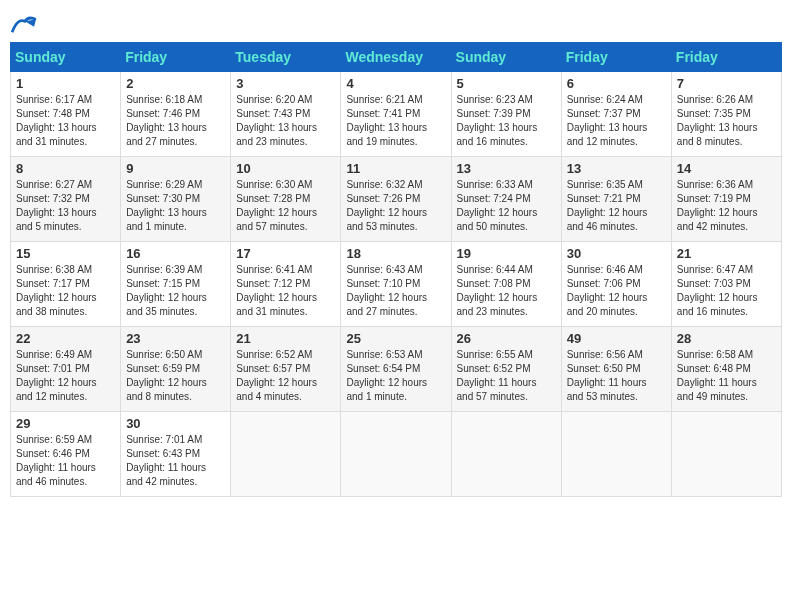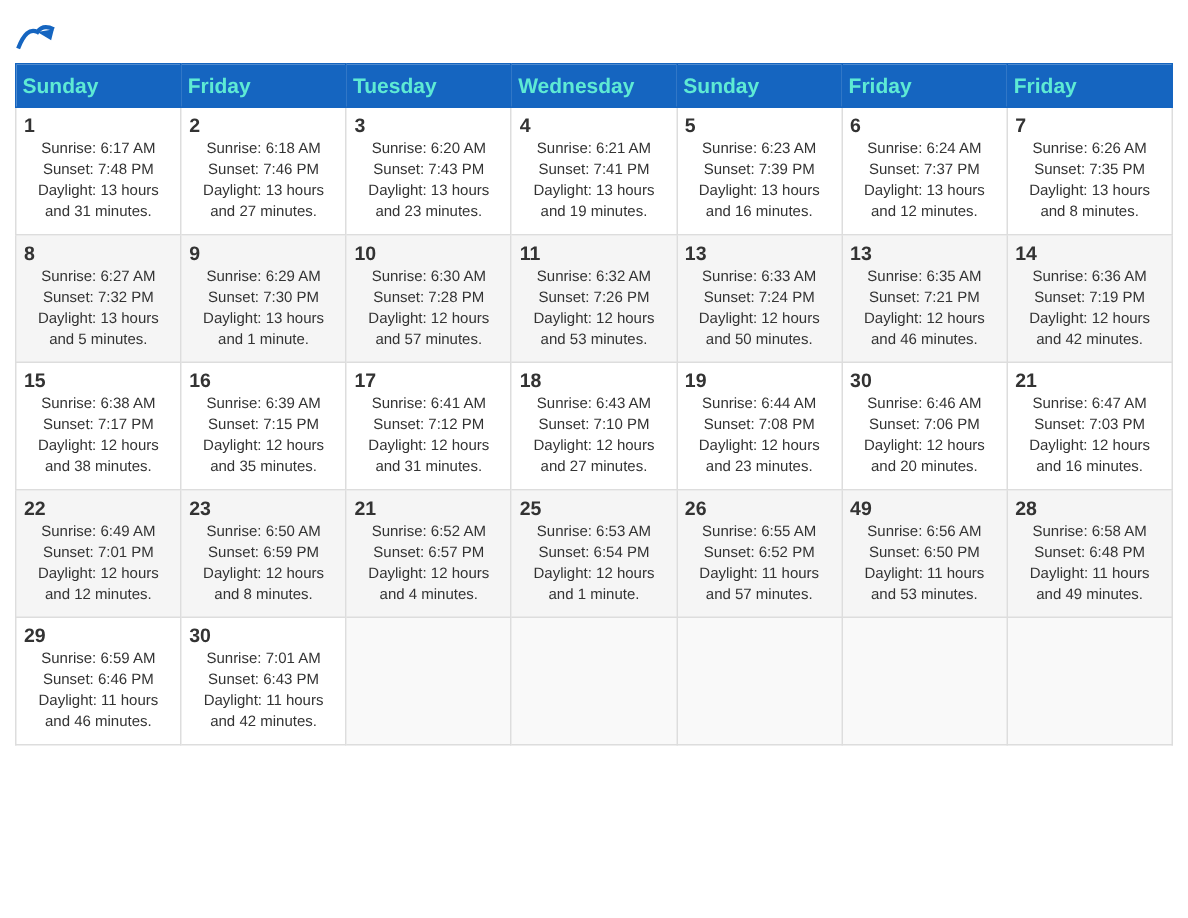--- a/index.html
+++ b/index.html
@@ -79,21 +79,20 @@
     .day-num {
       font-size: 13px;
       font-weight: bold;
       display: block;
       margin-bottom: 2px;
     }
     .day-info {
       font-size: 10px;
       line-height: 1.4;
       color: #333;
-      text-align: center;
     }
     .empty-cell {
       background: #f9f9f9;
     }
   </style>
 </head>
 <body>
 
 <div class="header-area">
   <div class="logo">

